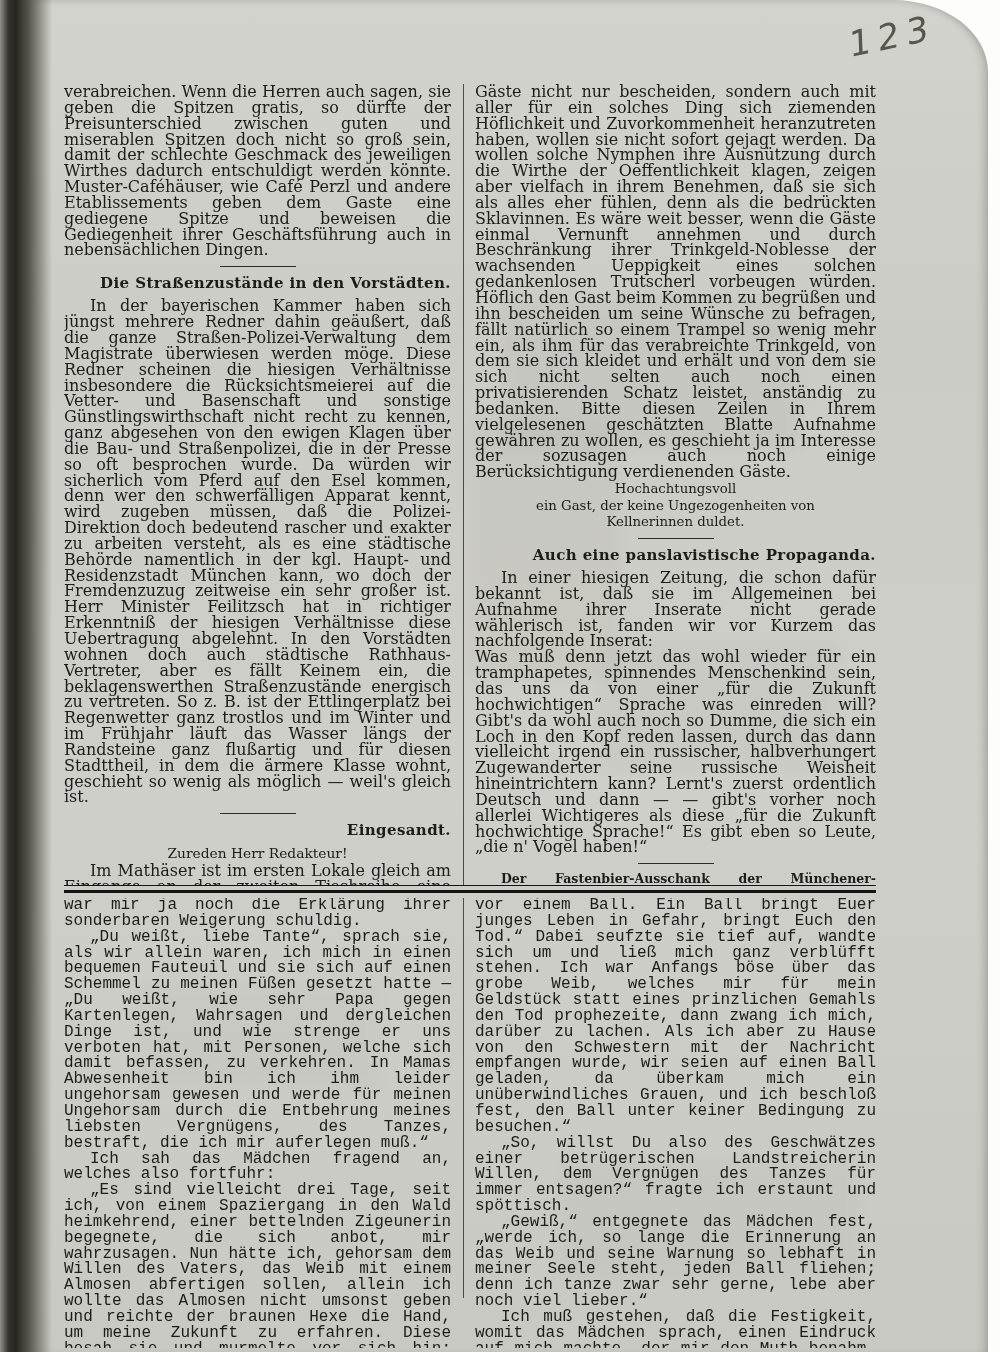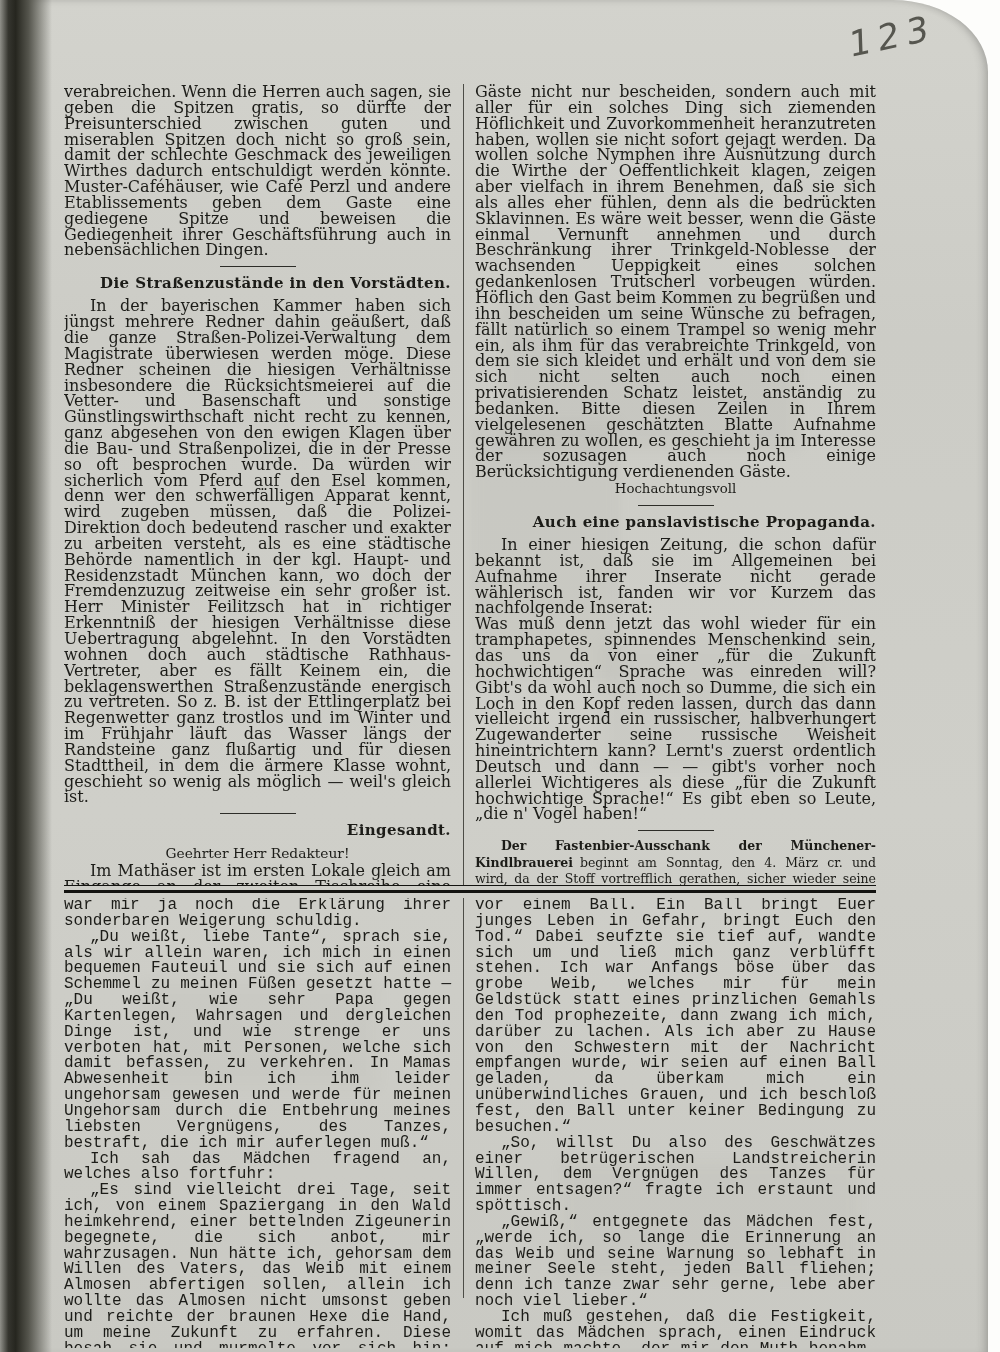--- a/index.html
+++ b/index.html
@@ -72,27 +72,28 @@
   <div class="content">
 
     <div class="cols top">
       <div class="col-l">
         <p class="body">verabreichen. Wenn die Herren auch sagen, sie geben die Spitzen gratis, so dürfte der Preisunterschied zwischen guten und miserablen Spitzen doch nicht so groß sein, damit der schlechte Geschmack des jeweiligen Wirthes dadurch entschuldigt werden könnte. Muster-Caféhäuser, wie Café Perzl und andere Etablissements geben dem Gaste eine gediegene Spitze und beweisen die Gediegenheit ihrer Geschäftsführung auch in nebensächlichen Dingen.</p>
         <div class="hr"></div>
         <h3 class="headline">Die Straßenzustände in den Vorstädten.</h3>
         <p class="body indent">In der bayerischen Kammer haben sich jüngst mehrere Redner dahin geäußert, daß die ganze Straßen-Polizei-Verwaltung dem Magistrate überwiesen werden möge. Diese Redner scheinen die hiesigen Verhältnisse insbesondere die Rücksichtsmeierei auf die Vetter- und Basenschaft und sonstige Günstlingswirthschaft nicht recht zu kennen, ganz abgesehen von den ewigen Klagen über die Bau- und Straßenpolizei, die in der Presse so oft besprochen wurde. Da würden wir sicherlich vom Pferd auf den Esel kommen, denn wer den schwerfälligen Apparat kennt, wird zugeben müssen, daß die Polizei-Direktion doch bedeutend rascher und exakter zu arbeiten versteht, als es eine städtische Behörde namentlich in der kgl. Haupt- und Residenzstadt München kann, wo doch der Fremdenzuzug zeitweise ein sehr großer ist. Herr Minister Feilitzsch hat in richtiger Erkenntniß der hiesigen Verhältnisse diese Uebertragung abgelehnt. In den Vorstädten wohnen doch auch städtische Rathhaus-Vertreter, aber es fällt Keinem ein, die beklagenswerthen Straßenzustände energisch zu vertreten. So z. B. ist der Ettlingerplatz bei Regenwetter ganz trostlos und im Winter und im Frühjahr läuft das Wasser längs der Randsteine ganz flußartig und für diesen Stadttheil, in dem die ärmere Klasse wohnt, geschieht so wenig als möglich — weil's gleich ist.</p>
         <div class="hr"></div>
         <h3 class="headline">Eingesandt.</h3>
-        <p class="salutation">Geehrter Herr Redakteur!</p>
+        <p class="salutation">Zureden Herr Redakteur!</p>
         <p class="body indent">Im Mathäser ist im ersten Lokale gleich am Eingange an der zweiten Tischreihe eine Kellnerin mit der Bedienung der Gäste betraut, die durch ihren furchtbar rüden Ton die Vermuthung rechtfertigt, sie habe sich direkt vom Misthaufen weg dem Kellnerinnenberufe gewidmet. Das Frauenzimmer gibt auch seiner äußeren Beschaffenheit nach zu dieser Vermuthung genügend Anlaß, denn sie ist von allen Seiten besehen der echte Landtypus. Wir würden der Wirthschaftsleitung den Rath geben, solchen Kellnerinnen ganz energisch zu bedeuten, daß sie an die</p>
       </div>
       <div class="rule-v"></div>
       <div class="col-r">
         <p class="body">Gäste nicht nur bescheiden, sondern auch mit aller für ein solches Ding sich ziemenden Höflichkeit und Zuvorkommenheit heranzutreten haben, wollen sie nicht sofort gejagt werden. Da wollen solche Nymphen ihre Ausnützung durch die Wirthe der Oeffentlichkeit klagen, zeigen aber vielfach in ihrem Benehmen, daß sie sich als alles eher fühlen, denn als die bedrückten Sklavinnen. Es wäre weit besser, wenn die Gäste einmal Vernunft annehmen und durch Beschränkung ihrer Trinkgeld-Noblesse der wachsenden Ueppigkeit eines solchen gedankenlosen Trutscherl vorbeugen würden. Höflich den Gast beim Kommen zu begrüßen und ihn bescheiden um seine Wünsche zu befragen, fällt natürlich so einem Trampel so wenig mehr ein, als ihm für das verabreichte Trinkgeld, von dem sie sich kleidet und erhält und von dem sie sich nicht selten auch noch einen privatisierenden Schatz leistet, anständig zu bedanken. Bitte diesen Zeilen in Ihrem vielgelesenen geschätzten Blatte Aufnahme gewähren zu wollen, es geschieht ja im Interesse der sozusagen auch noch einige Berücksichtigung verdienenden Gäste.</p>
         <p class="centerline">Hochachtungsvoll</p>
+        <p class="centerline sig">ein Gast, der keine Ungezogenheiten von Kellnerinnen duldet.</p>
         <div class="hr"></div>
         <h3 class="headline">Auch eine panslavistische Propaganda.</h3>
         <p class="body indent">In einer hiesigen Zeitung, die schon dafür bekannt ist, daß sie im Allgemeinen bei Aufnahme ihrer Inserate nicht gerade wählerisch ist, fanden wir vor Kurzem das nachfolgende Inserat:</p>
         <p class="body">Was muß denn jetzt das wohl wieder für ein tramphapetes, spinnendes Menschenkind sein, das uns da von einer „für die Zukunft hochwichtigen“ Sprache was einreden will? Gibt's da wohl auch noch so Dumme, die sich ein Loch in den Kopf reden lassen, durch das dann vielleicht irgend ein russischer, halbverhungert Zugewanderter seine russische Weisheit hineintrichtern kann? Lernt's zuerst ordentlich Deutsch und dann — — gibt's vorher noch allerlei Wichtigeres als diese „für die Zukunft hochwichtige Sprache!“ Es gibt eben so Leute, „die n' Vogel haben!“</p>
         <div class="hr"></div>
         <p class="notice"><b>Der Fastenbier-Ausschank der Münchener-Kindlbrauerei</b><span>beginnt am Sonntag, den 4. März cr. und wird, da der Stoff vortrefflich gerathen, sicher wieder seine vorigsjährige Anziehungskraft auf das Publikum bewähren. Gg. Lang's beliebte Haus-Kapelle wird es nicht daran fehlen lassen, für die gewohnte Urfidelität der Besucher zu sorgen.</span></p>
 
       </div>
     </div>
 

